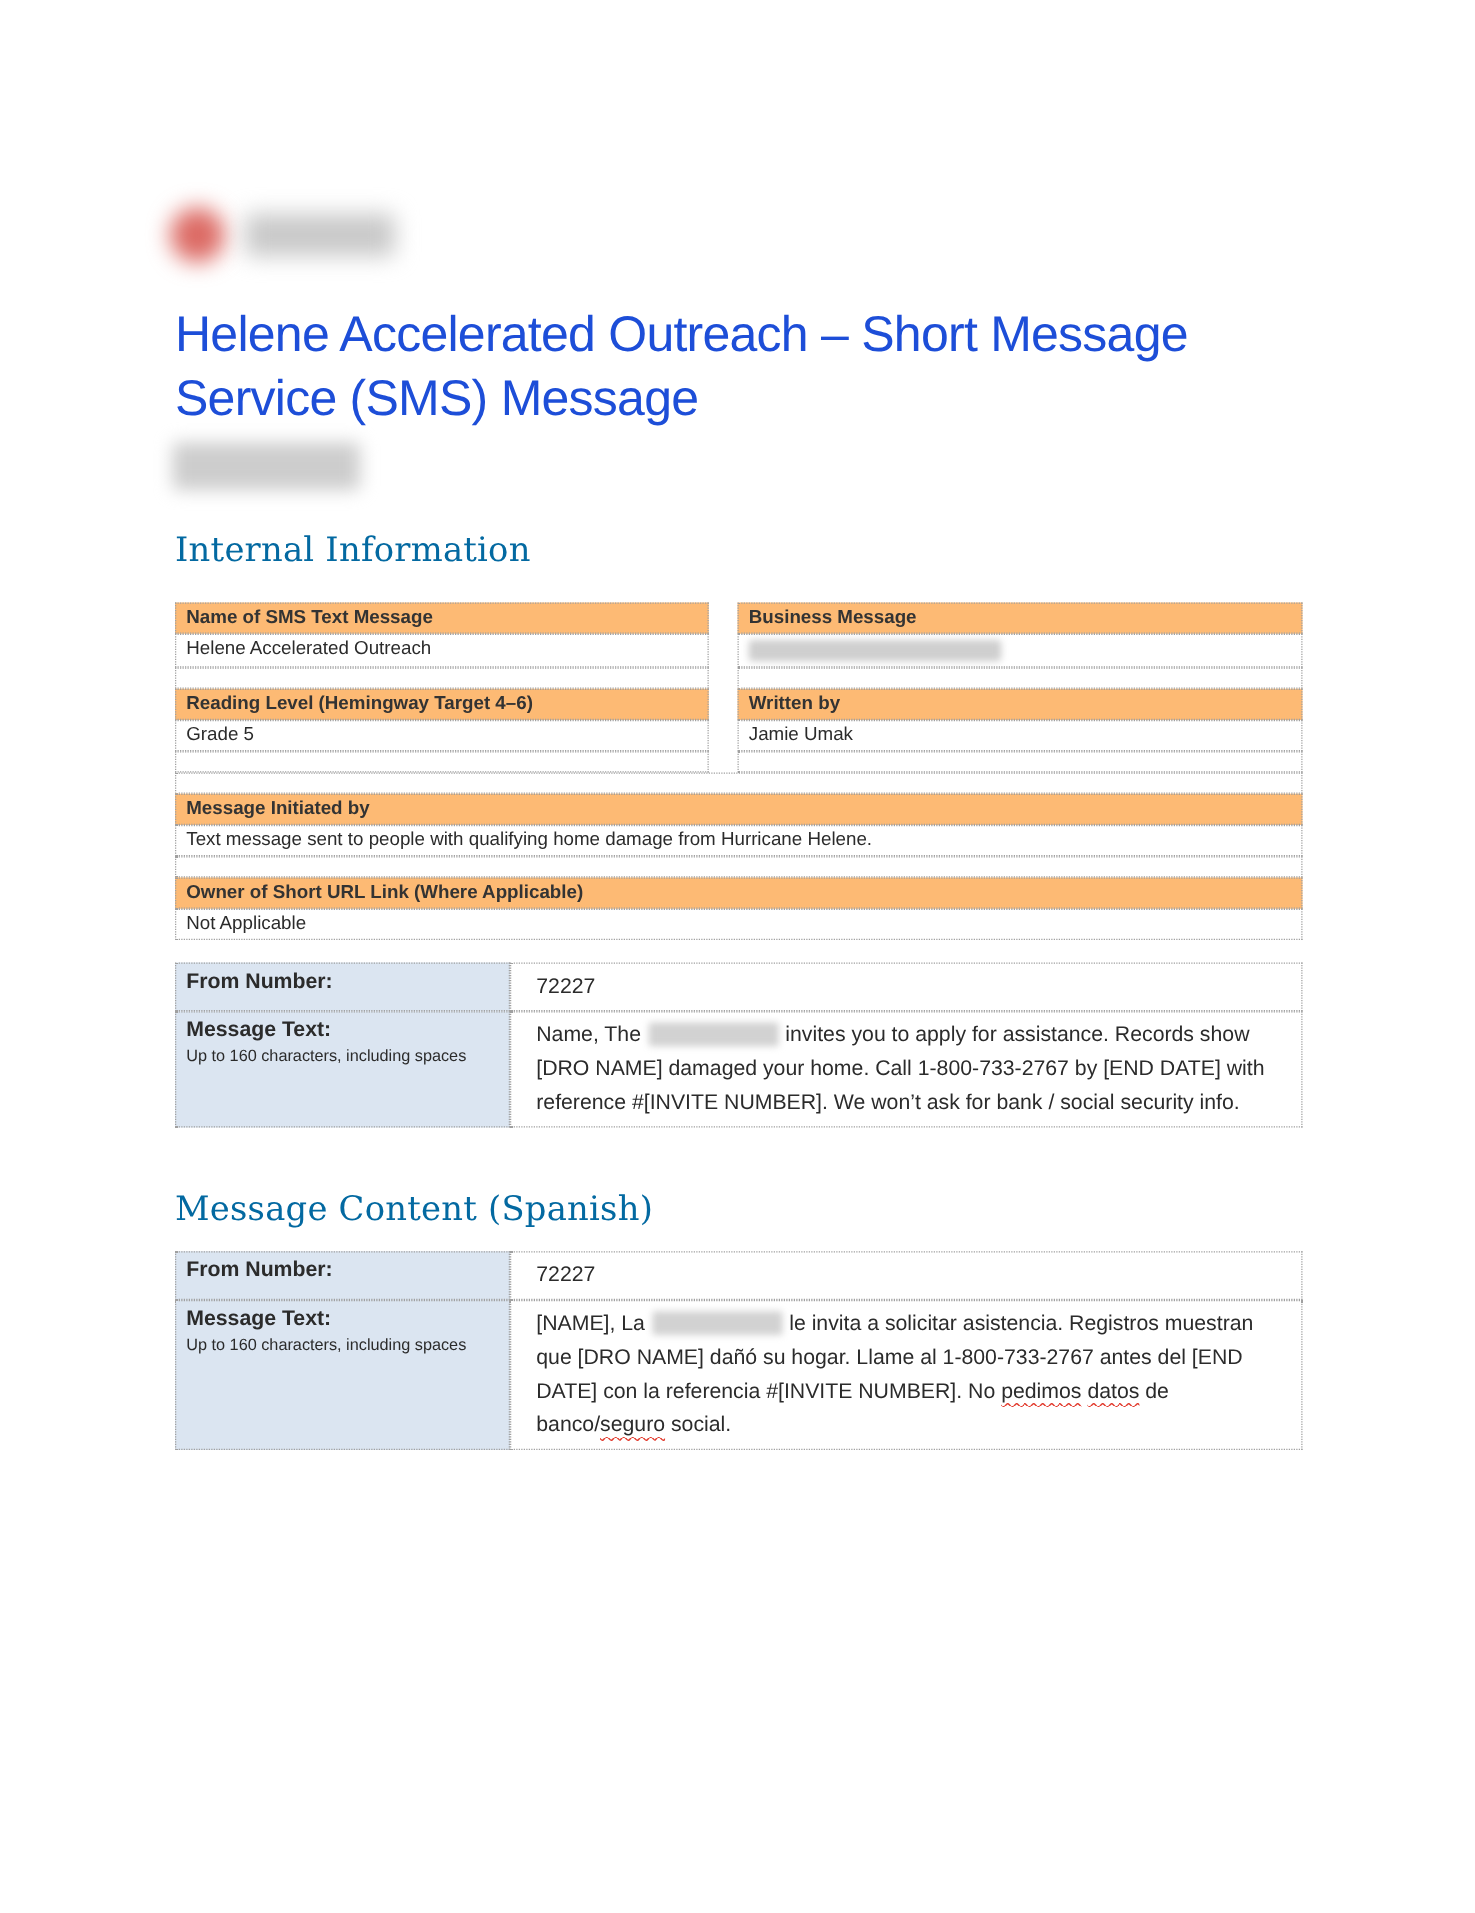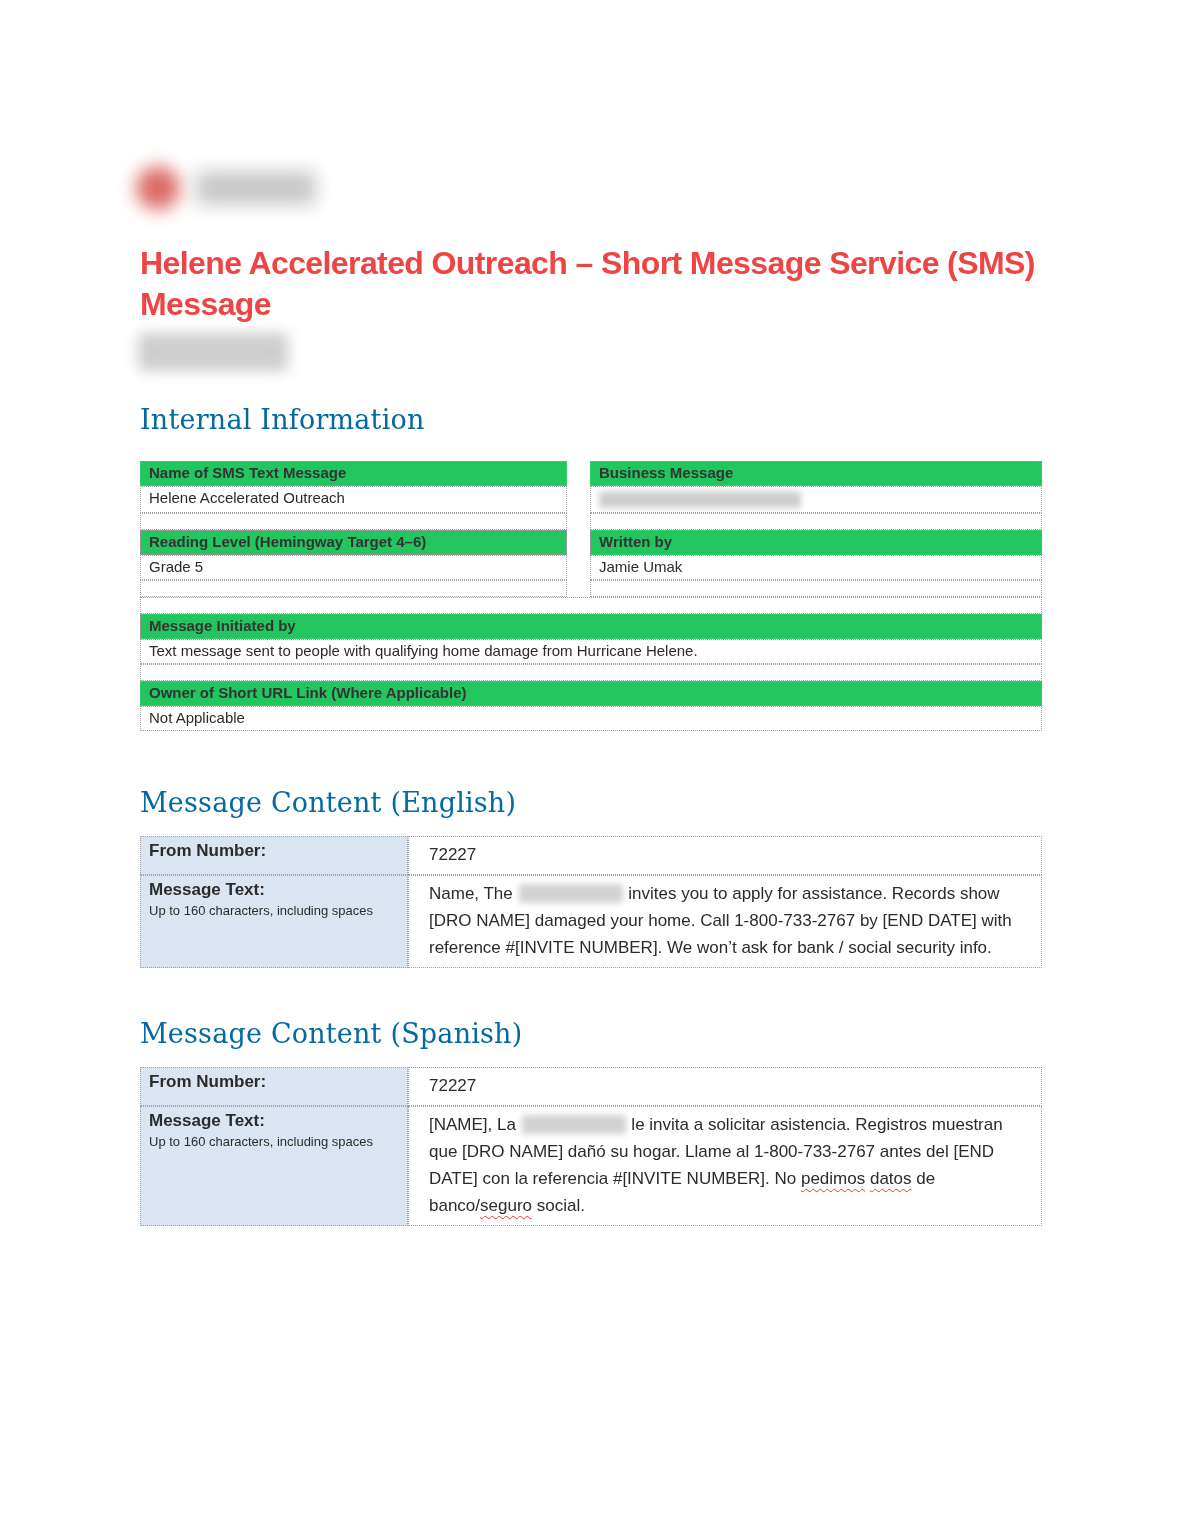--- a/index.html
+++ b/index.html
@@ -14,40 +14,40 @@
   .content { padding:160px 0 0 140px; width:1042px; }
 
   
   .logo-row { display:flex; align-items:center; height:56px; margin-left:-4px; }
   .logo-emblem { width:44px; height:44px; border-radius:50%; background:#dc6a64; filter:blur(9px); }
   .logo-wordmark { width:120px; height:34px; background:#c9c9c9; border-radius:4px; margin-left:16px; filter:blur(9px); }
 
   
   h1.doc-title {
     margin-top:27px; width:902px;
-    font-size:32px; line-height:1.27; font-weight:bold; letter-spacing:-0.6px;
-    color:#ef4444;
+    font-size:40px; line-height:1.27; font-weight:normal; letter-spacing:-0.6px;
+    color:#1d4ed8;
   }
   .byline-blur { width:150px; height:38px; background:#cdcdcd; border-radius:4px; filter:blur(7px); margin:9px 0 0 -2px; }
 
   
   h2.section {
     font-family:"DejaVu Serif","Liberation Serif",serif;
     font-weight:normal; font-size:27px; color:#0369a1; letter-spacing:0.2px;
   }
   .h-internal { margin-top:33px; }
   .h-english  { margin-top:56px; }
   .h-spanish  { margin-top:50px; }
 
   
   table { border-collapse:separate; border-spacing:0; table-layout:fixed; width:902px; }
   .info-table { margin-top:26px; font-size:15px; }
   .info-table td { border:1px dotted #a0a0a0; padding:2px 8px 4px; vertical-align:top; }
   .info-table td.gap { border:none; padding:0; }
-  td.hdr { background:#22c55e; font-weight:bold; color:#333; }
+  td.hdr { background:#fdba74; font-weight:bold; color:#333; }
   tr.spacer td { height:17px; padding:0; }
 
   .blur-chip { width:202px; height:17px; background:#cfcfcf; border-radius:3px; filter:blur(3px); margin-top:2px; }
 
   .msg-table { margin-top:18px; font-size:17px; }
   .msg-table td { border:1px dotted #a0a0a0; vertical-align:top; }
   .label-cell {
     background:#dbe5f1; text-align:left;
     padding:4px 12px 6px 8px;
   }
@@ -135,21 +135,20 @@
         </tr>
     <tr>
       <td class="hdr" colspan="3">Owner of Short URL Link (Where Applicable)</td>
     </tr>
     <tr>
       <td colspan="3">Not Applicable</td>
     </tr>
   </tbody>
     </table>
 
-  <h2 class="section h-english">Message Content (English)</h2>
 
   <table class="msg-table">
     <colgroup>
         <col style="width:268px">
         <col style="width:634px">
       </colgroup>
     <tbody>
         <tr>
       <td class="label-cell">
         <span class="lbl">From Number:</span>

